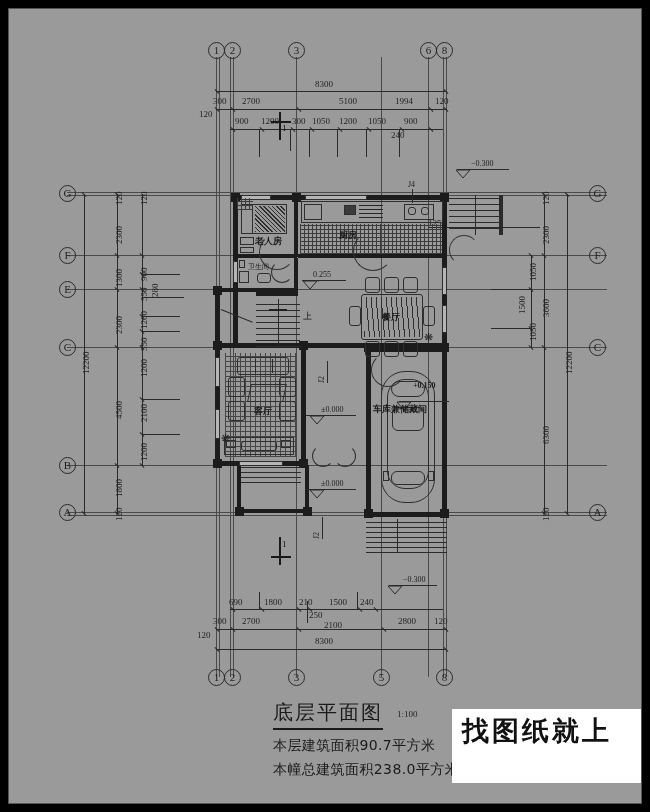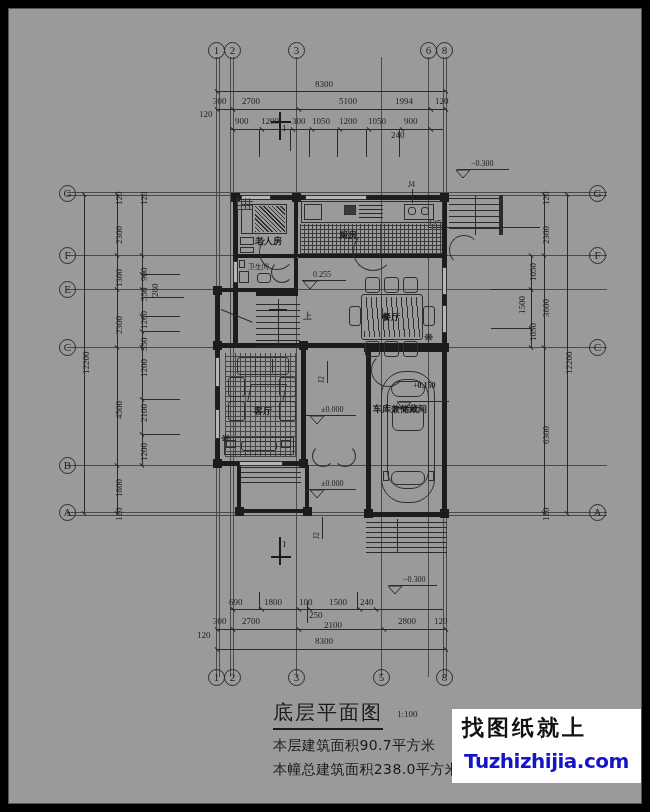--- a/index.html
+++ b/index.html
@@ -92,21 +92,21 @@
   #wm {
     position: absolute;
     left: 443px; top: 700px;
     width: 191px; height: 74px;
     background: #ffffff;
     overflow: hidden;
   }
   #wm .wm1 {
     position: absolute;
     left: 10px; top: 4px;
-    font-size: 22px;
+    font-size: 27px;
     font-weight: bold;
     color: #111;
     letter-spacing: 3px;
     font-family: "DejaVu Sans", sans-serif;
   }
   #wm .wm2 {
     position: absolute;
     left: 12px; top: 40px;
     font-size: 20px;
     font-weight: bold;
@@ -251,21 +251,21 @@
     <div class="ln vln" style="left:390px; top:120px; height:28px;"></div>
     <div class="ln vln" style="left:281px; top:120px; height:22px;"></div>
 
     <div class="ln vln" style="left:270px; top:103px; height:28px; width:2px; background:#1a1a1a;"></div>
     <div class="ln hln" style="left:262px; top:112px; width:20px; height:2px; background:#1a1a1a;"></div>
     <div class="txt" style="left:273px; top:115px; font-size:9px; color:#111;">1</div>
 
     <div class="ln hln" style="left:221px; top:600px; width:213px;"></div>
     <div class="txt" style="left:220px; top:589px; font-size:9px;">690</div>
     <div class="txt" style="left:255px; top:589px; font-size:9px;">1800</div>
-    <div class="txt" style="left:290px; top:589px; font-size:9px;">100</div>
+    <div class="txt" style="left:290px; top:589px; font-size:9px;">210</div>
     <div class="txt" style="left:320px; top:589px; font-size:9px;">1500</div>
     <div class="txt" style="left:351px; top:589px; font-size:9px;">240</div>
     <div class="txt" style="left:300px; top:602px; font-size:9px;">250</div>
     <div class="dimtick" style="left:221px; top:600px;"></div>
     <div class="dimtick" style="left:250px; top:600px;"></div>
     <div class="dimtick" style="left:287px; top:600px;"></div>
     <div class="dimtick" style="left:298px; top:600px;"></div>
     <div class="dimtick" style="left:348px; top:600px;"></div>
     <div class="dimtick" style="left:364px; top:600px;"></div>
     <div class="ln vln" style="left:250px; top:583px; height:17px;"></div>
@@ -563,17 +563,16 @@
 
     <div id="title">
       <div class="t-main">底层平面图</div>
       <div class="t-scale">1:100</div>
       <div class="t-l1">本层建筑面积90.7平方米</div>
       <div class="t-l2">本幢总建筑面积238.0平方米</div>
     </div>
 
     <div id="wm">
       <div class="wm1">找图纸就上</div>
-      <div class="wm2">Tuzhizhijia.com</div>
     </div>
 
   </div>
 </div>
 
 </body></html>

